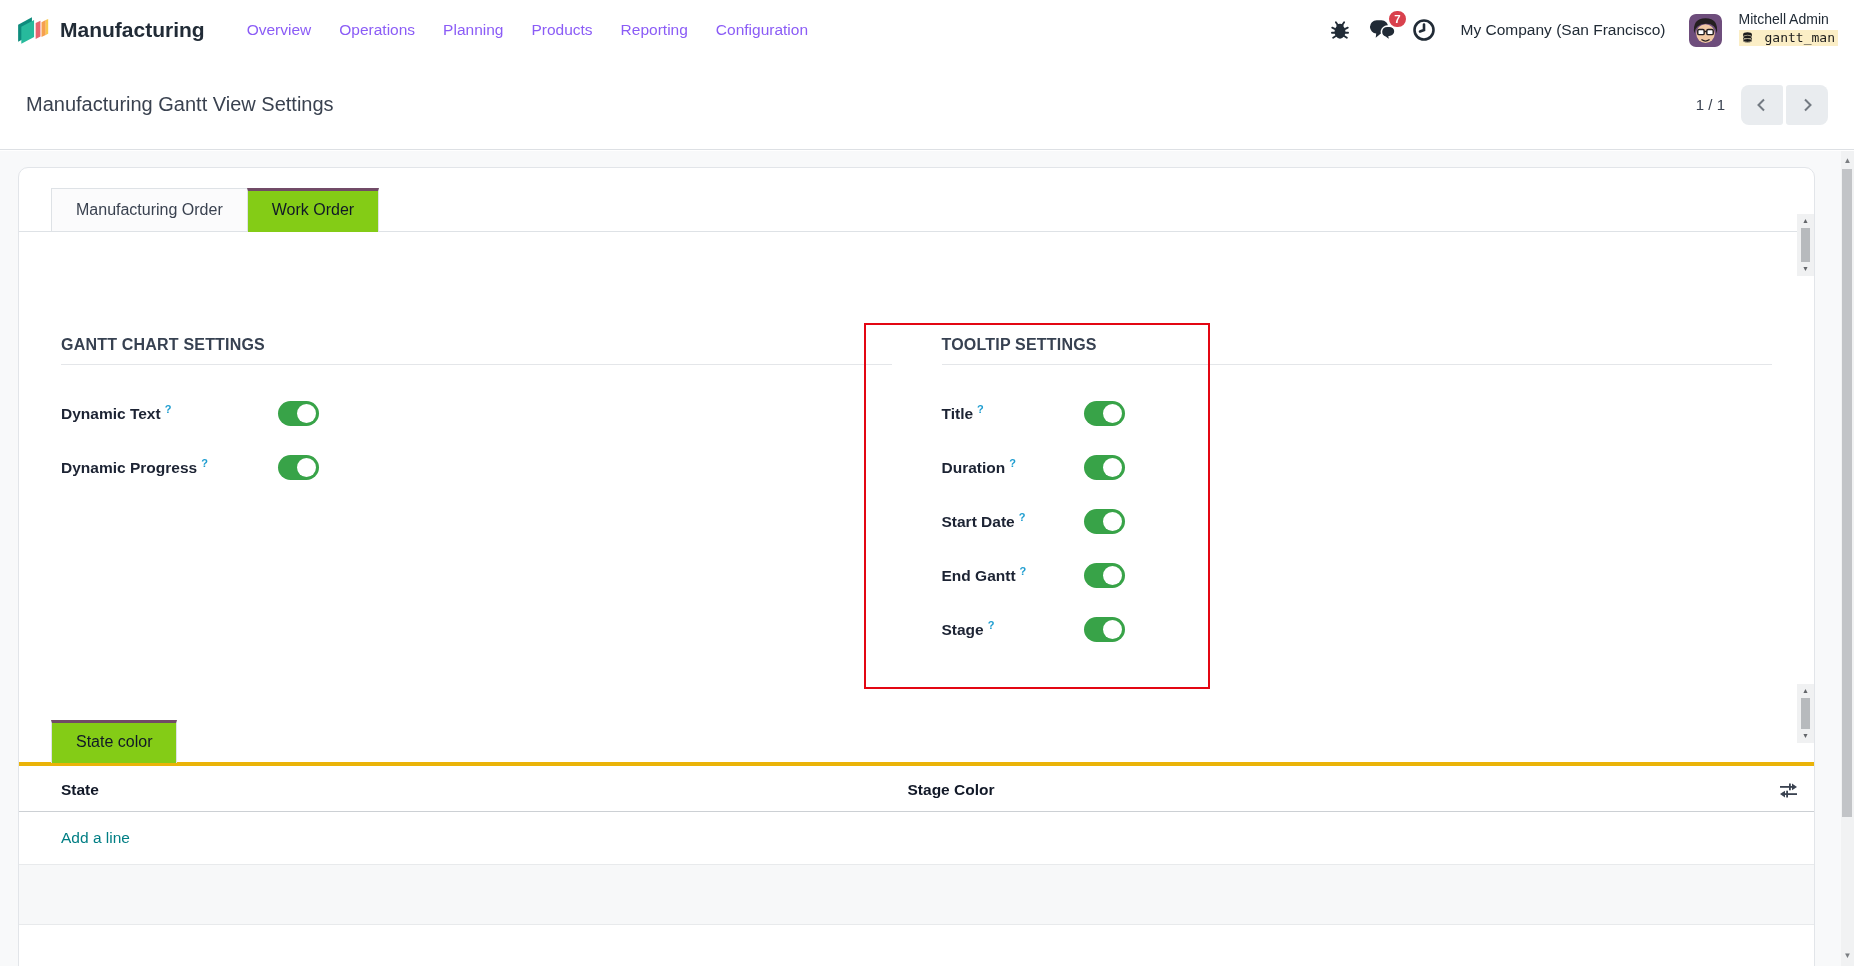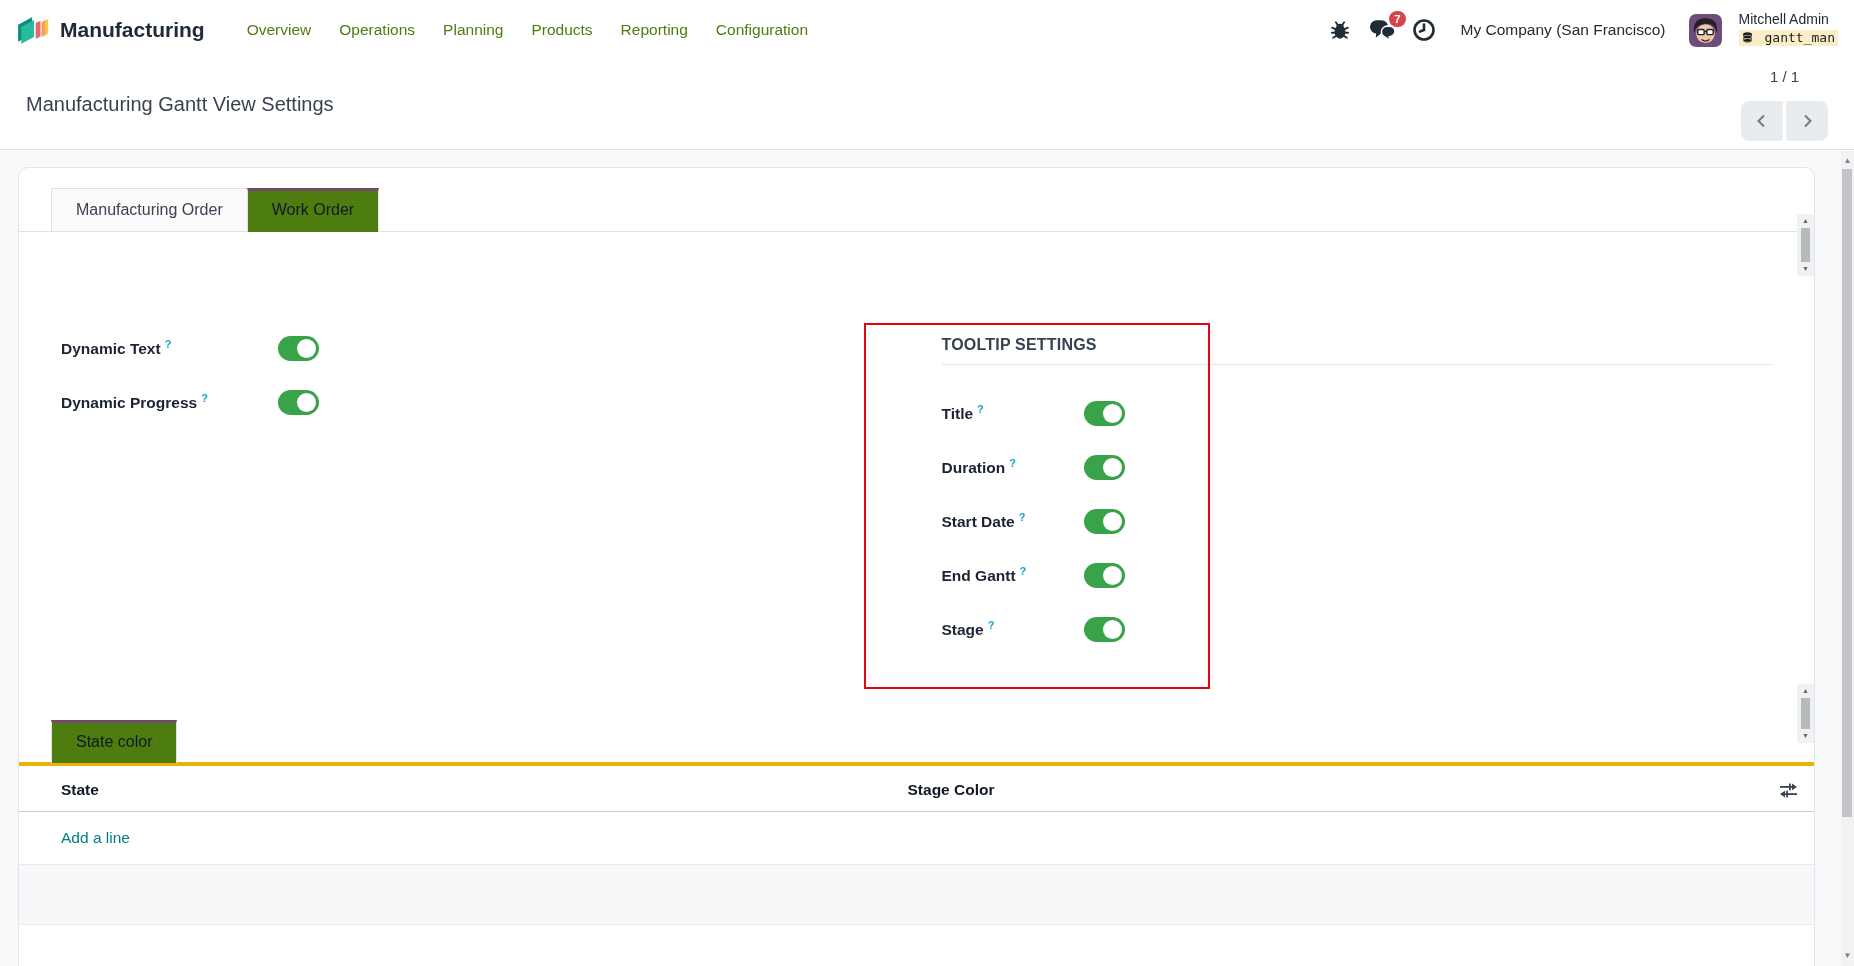--- a/index.html
+++ b/index.html
@@ -5,55 +5,55 @@
   * { margin:0; padding:0; box-sizing:border-box; }
   html,body { width:1854px; height:966px; overflow:hidden; }
   body { font-family:"Liberation Sans", sans-serif; color:#1f2937; background:#fff; }
   .screen { position:relative; width:1854px; height:966px; overflow:hidden; }
 
   
   .topbar { height:60px; display:flex; align-items:center; padding:0 16px; background:#fff; }
   .brand { display:flex; align-items:center; cursor:pointer; }
   .brand-name { font-size:21px; font-weight:700; color:#212b36; margin-left:10px; }
   .menu { display:flex; margin-left:28px; }
-  .menu a { font-size:15.5px; color:#4d7c0f; text-decoration:none; padding:8px 14px; cursor:pointer;text-align:right; }
+  .menu a { font-size:15.5px; color:#8b5cf6; text-decoration:none; padding:8px 14px; cursor:pointer;text-align:right; }
   .topbar-right { margin-left:auto; display:flex; align-items:center; gap:17px; }
   .icon-btn { position:relative; display:flex; align-items:center; cursor:pointer; }
   .badge { position:absolute; top:-9px; right:-13px; min-width:20px; height:20px; border-radius:10px;
            background:#d9414d; color:#fff; font-size:11.5px; font-weight:700; display:flex;
            align-items:center; justify-content:center; padding:0 5px; border:2px solid #fff; }
   .company { font-size:15.5px; color:#212b36; cursor:pointer; margin:0 6px 0 8px; }
   .avatar { width:33px; height:33px; border-radius:7px; overflow:hidden; flex:0 0 33px; cursor:pointer; }
   .user-block { line-height:1.25; cursor:pointer; }
   .user-name { font-size:14px; color:#212b36; }
   .user-db { display:inline-flex; align-items:center; gap:12px; background:#fbeec6; padding:0 3px;
              font-family:"DejaVu Sans Mono", monospace; font-size:13px; color:#1c1c1c; }
 
   
   .controlbar { height:90px; display:flex; align-items:center; padding:0 26px;
                 border-bottom:1px solid #dde0e4; background:#fff; }
   .page-title { font-size:20px; font-weight:400; color:#3a4250; }
-  .pager { margin-left:auto; display:flex; align-items:center; gap:16px;flex-direction:column; }
+  .pager { margin-left:auto; display:flex; align-items:center; gap:16px; }
   .pager-count { font-size:15px; color:#3a4250; }
   .pager-btns { display:flex; gap:3px; }
   .pager-btn { width:42px; height:40px; background:#e9ecef; border:none; border-radius:8px;
                display:flex; align-items:center; justify-content:center; cursor:pointer; }
   .pager-btns .pager-btn:first-child { border-top-right-radius:3px; border-bottom-right-radius:3px; }
   .pager-btns .pager-btn:last-child { border-top-left-radius:3px; border-bottom-left-radius:3px; }
 
   
   .content { position:absolute; top:151px; left:0; right:0; bottom:0; background:#f8f9fa; }
   .card { position:absolute; left:18px; top:16px; right:39px; bottom:-4px; background:#fff;
           border:1px solid #e2e5e9; border-radius:10px 10px 0 0; overflow:hidden; }
 
   
   .tabs { display:flex; padding:0 32px; margin-top:20px; border-bottom:1px solid #dee2e6; }
   .tab { padding:12px 24px; font-size:16px; color:#3a4250; background:#fbfbfc;
          border:1px solid #dee2e6; border-bottom:none; cursor:pointer; margin-bottom:0; }
-  .tab.active { background:#4d7c0f; color:#111827; border-top:3px solid #714B67; margin-bottom:-1px;
+  .tab.active { background:#84cc16; color:#111827; border-top:3px solid #714B67; margin-bottom:-1px;
                 padding-top:10px; position:relative; z-index:1; }
   .tab + .tab { margin-left:-1px; }
 
   
   .settings-grid { display:grid; grid-template-columns:1fr 1fr; column-gap:50px; margin:104px 42px 0; }
   .section-heading { font-size:16px; font-weight:700; letter-spacing:.2px; color:#374151;
                      padding-bottom:10px; border-bottom:1px solid #e4e6e9; margin-bottom:36px; }
   .field-row { display:flex; align-items:center; height:24px; margin-bottom:30px; }
   .field-label { font-size:15.5px; font-weight:700; color:#1c2333; }
   .field-label sup { color:#1e9dd0; font-weight:700; font-size:11px; margin-left:4px; cursor:pointer; }
@@ -202,20 +202,21 @@
   <div class="content">
     <div class="card">
 
       <div class="tabs">
         <div class="tab">Manufacturing Order</div>
         <div class="tab active">Work Order</div>
       </div>
 
       <div class="settings-grid">
         <section class="col-left">
+          <h2 class="section-heading">GANTT CHART SETTINGS</h2>
           <div class="field-row">
             <span class="field-label"><span>Dynamic Text</span><sup>?</sup></span>
             <span class="switch"></span>
           </div>
           <div class="field-row">
             <span class="field-label"><span>Dynamic Progress</span><sup>?</sup></span>
             <span class="switch"></span>
           </div>
         </section>
 

